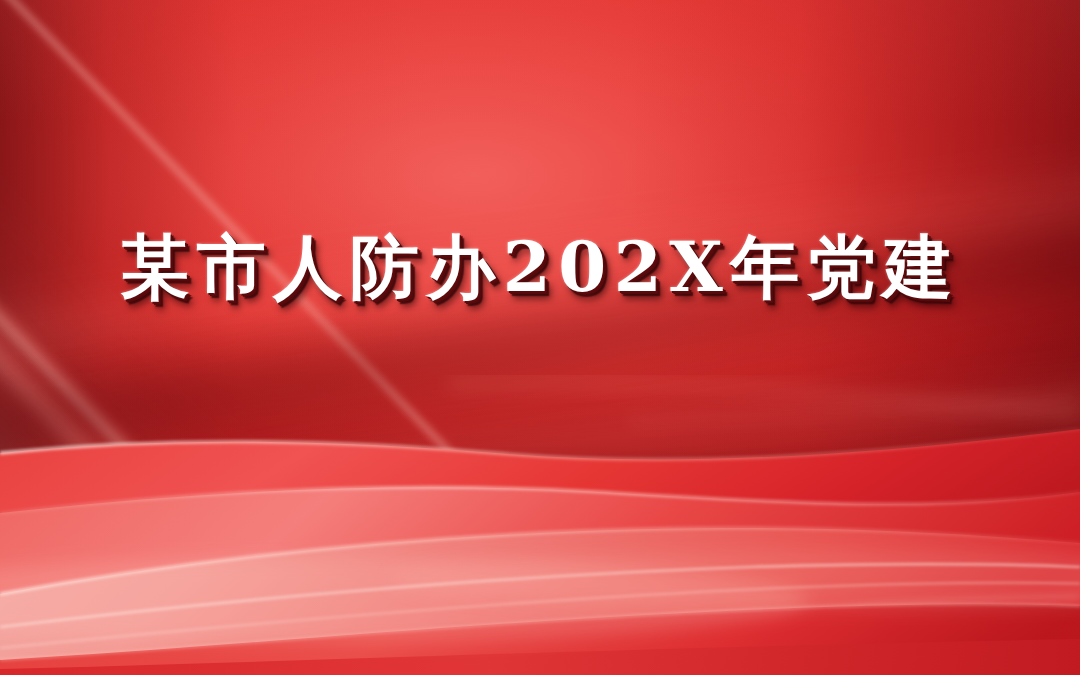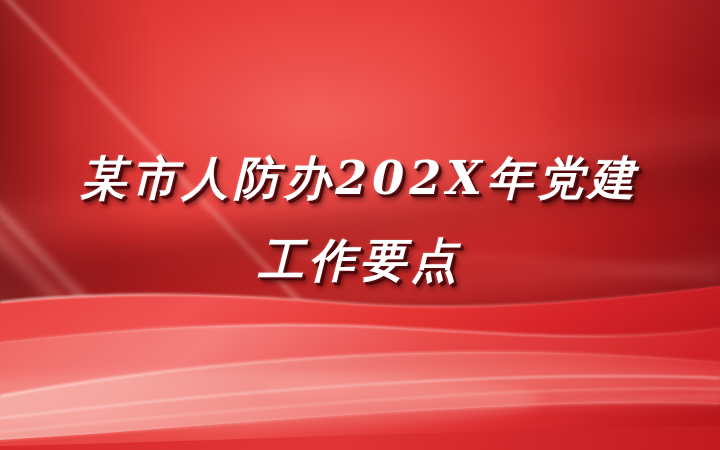--- a/index.html
+++ b/index.html
@@ -209,21 +209,20 @@
     z-index: 40;
   }
 
   .title-line {
     color: #ffffff;
     font-family: "DejaVu Serif", "Liberation Serif", serif;
     font-weight: bold;
     font-size: 46px;
     line-height: 60px;
     letter-spacing: 5px;
-    font-style: italic;
     white-space: nowrap;
     text-shadow:
        1px 1px 0 #5d0a0c,
        2px 2px 0 #55090b,
        3px 3px 1px rgba(52,5,7,0.85),
        4px 5px 5px rgba(40,3,5,0.60),
        0 0 2px rgba(255,255,255,0.45);
   }
 
   .title-line-2 {
@@ -333,16 +332,15 @@
       <ellipse cx="210" cy="150" rx="330" ry="28" fill="rgba(255,200,192,0.22)" filter="url(#soft8)"></ellipse>
       <ellipse cx="560" cy="136" rx="300" ry="20" fill="rgba(255,190,182,0.16)" filter="url(#soft8)"></ellipse>
 
       <path d="M300,6 C 420,2 540,10 720,26" fill="none" stroke="rgba(255,160,150,0.22)" stroke-width="5" filter="url(#soft8)"></path>
       <path d="M420,30 C 520,24 620,28 720,14" fill="none" stroke="rgba(255,150,140,0.16)" stroke-width="4" filter="url(#soft8)"></path>
     </svg>
   </div>
 
   <div class="title-block">
     <div class="title-line title-line-1">某市人防办202X年党建</div>
-    <div class="title-line title-line-2">工作要点</div>
   </div>
 
 </div>
 
 </body></html>

